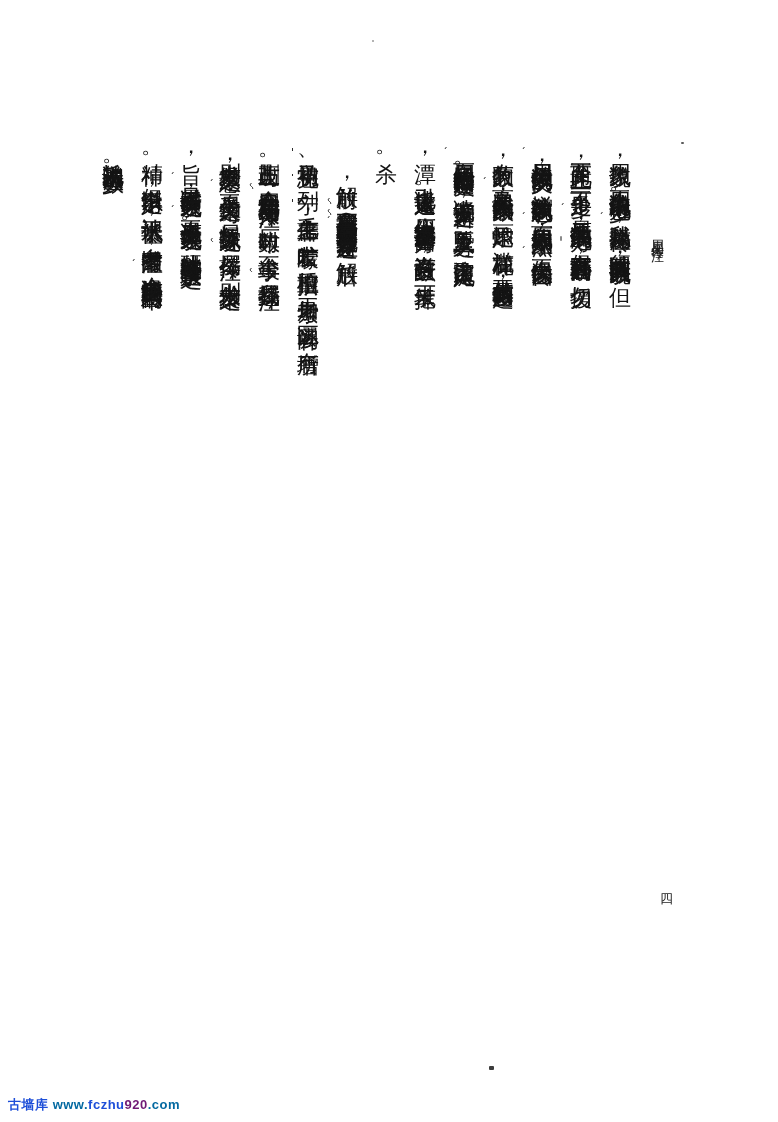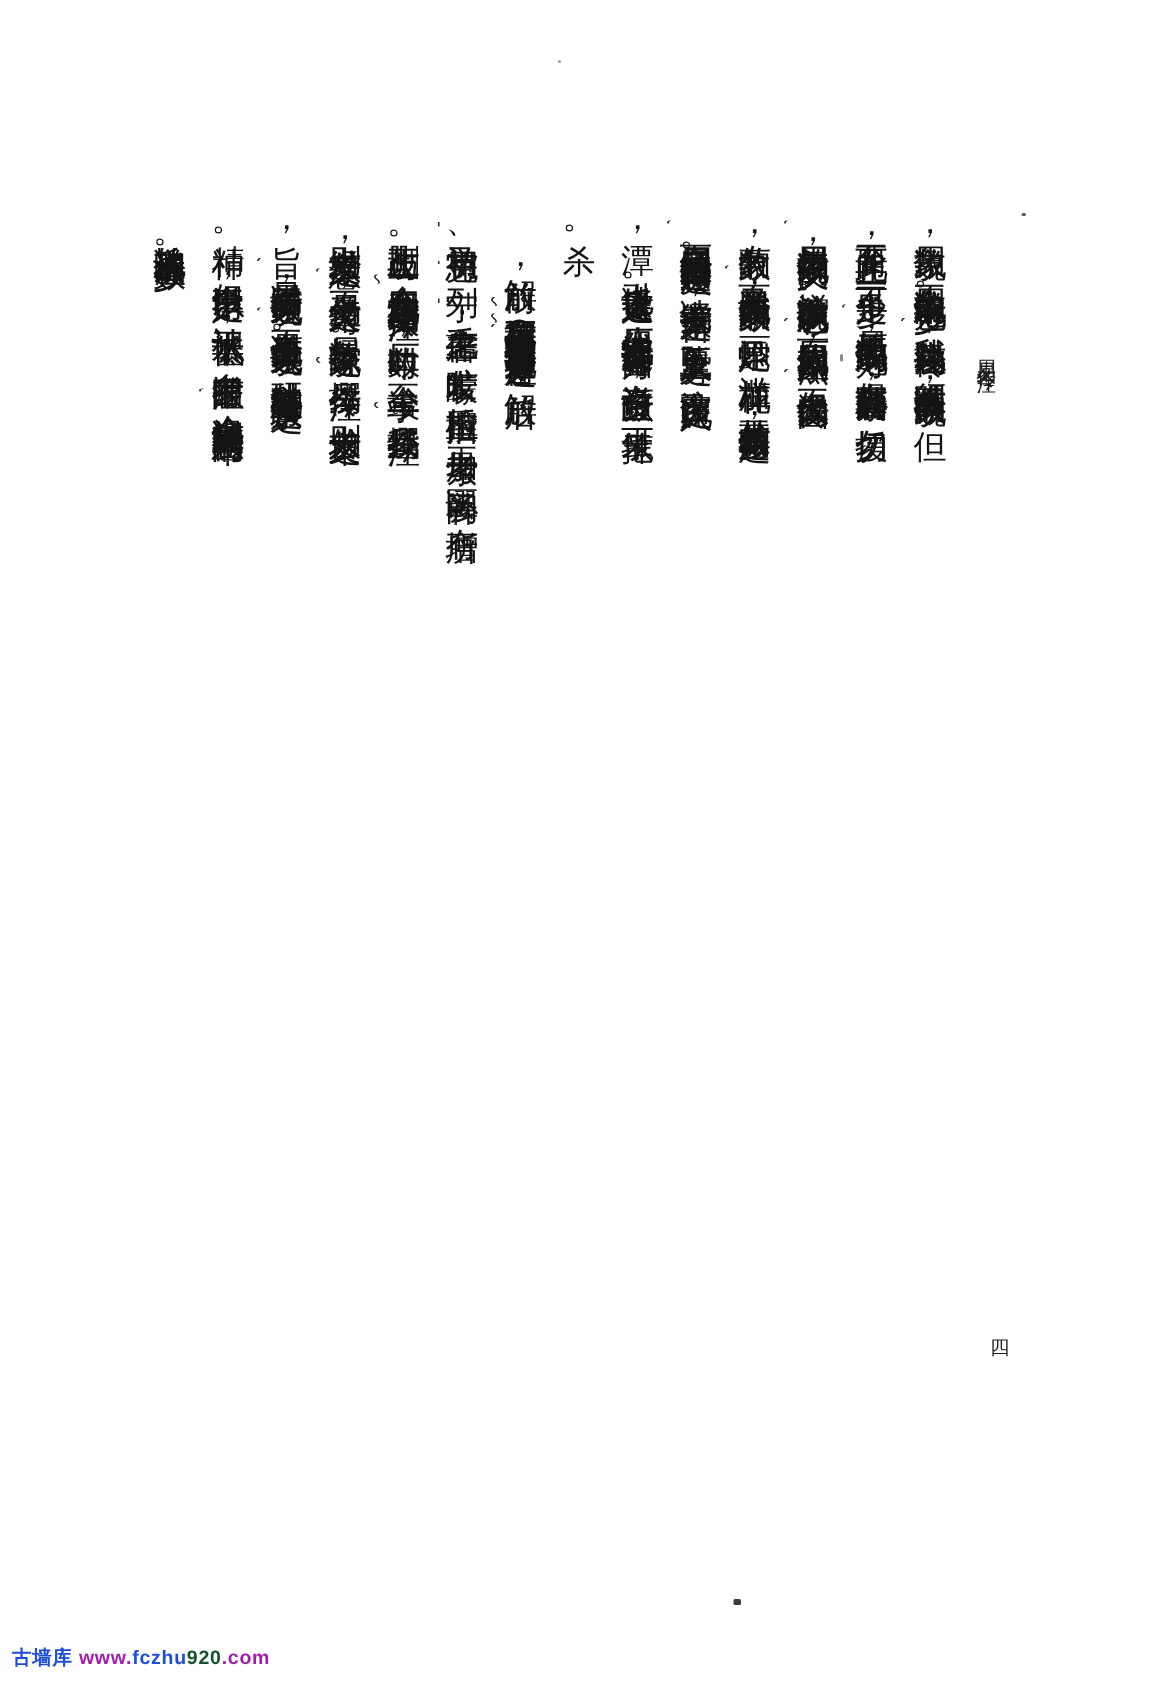--- a/index.html
+++ b/index.html
@@ -68,22 +68,22 @@
     position: absolute;
     left: 8px;
     top: 1096px;
     font-family: "Liberation Sans", sans-serif;
     font-size: 13px;
     font-weight: bold;
     letter-spacing: 0.5px;
     white-space: nowrap;
   }
   .wm-green { color: #1d4ed8; }
-  .wm-dark  { color: #a21caf; }
-  .wm-red   { color: #14532d; }
+  .wm-dark  { color: #0369a1; }
+  .wm-red   { color: #701a75; }
   
   .speck { position: absolute; background: #5a5a5a; border-radius: 1px; }
   .speck.s1 { left: 681px; top: 142px; width: 3px; height: 2px; }
   .speck.s2 { left: 489px; top: 1066px; width: 5px; height: 4px; background:#3c3c3c; }
   .speck.s3 { left: 560px; top: 236px; width: 2px; height: 5px; background:#8a8a8a; }
   .speck.s4 { left: 372px; top: 40px;  width: 2px; height: 2px; background:#9a9a9a; }
 </style>
 </head>
 <body>
 

